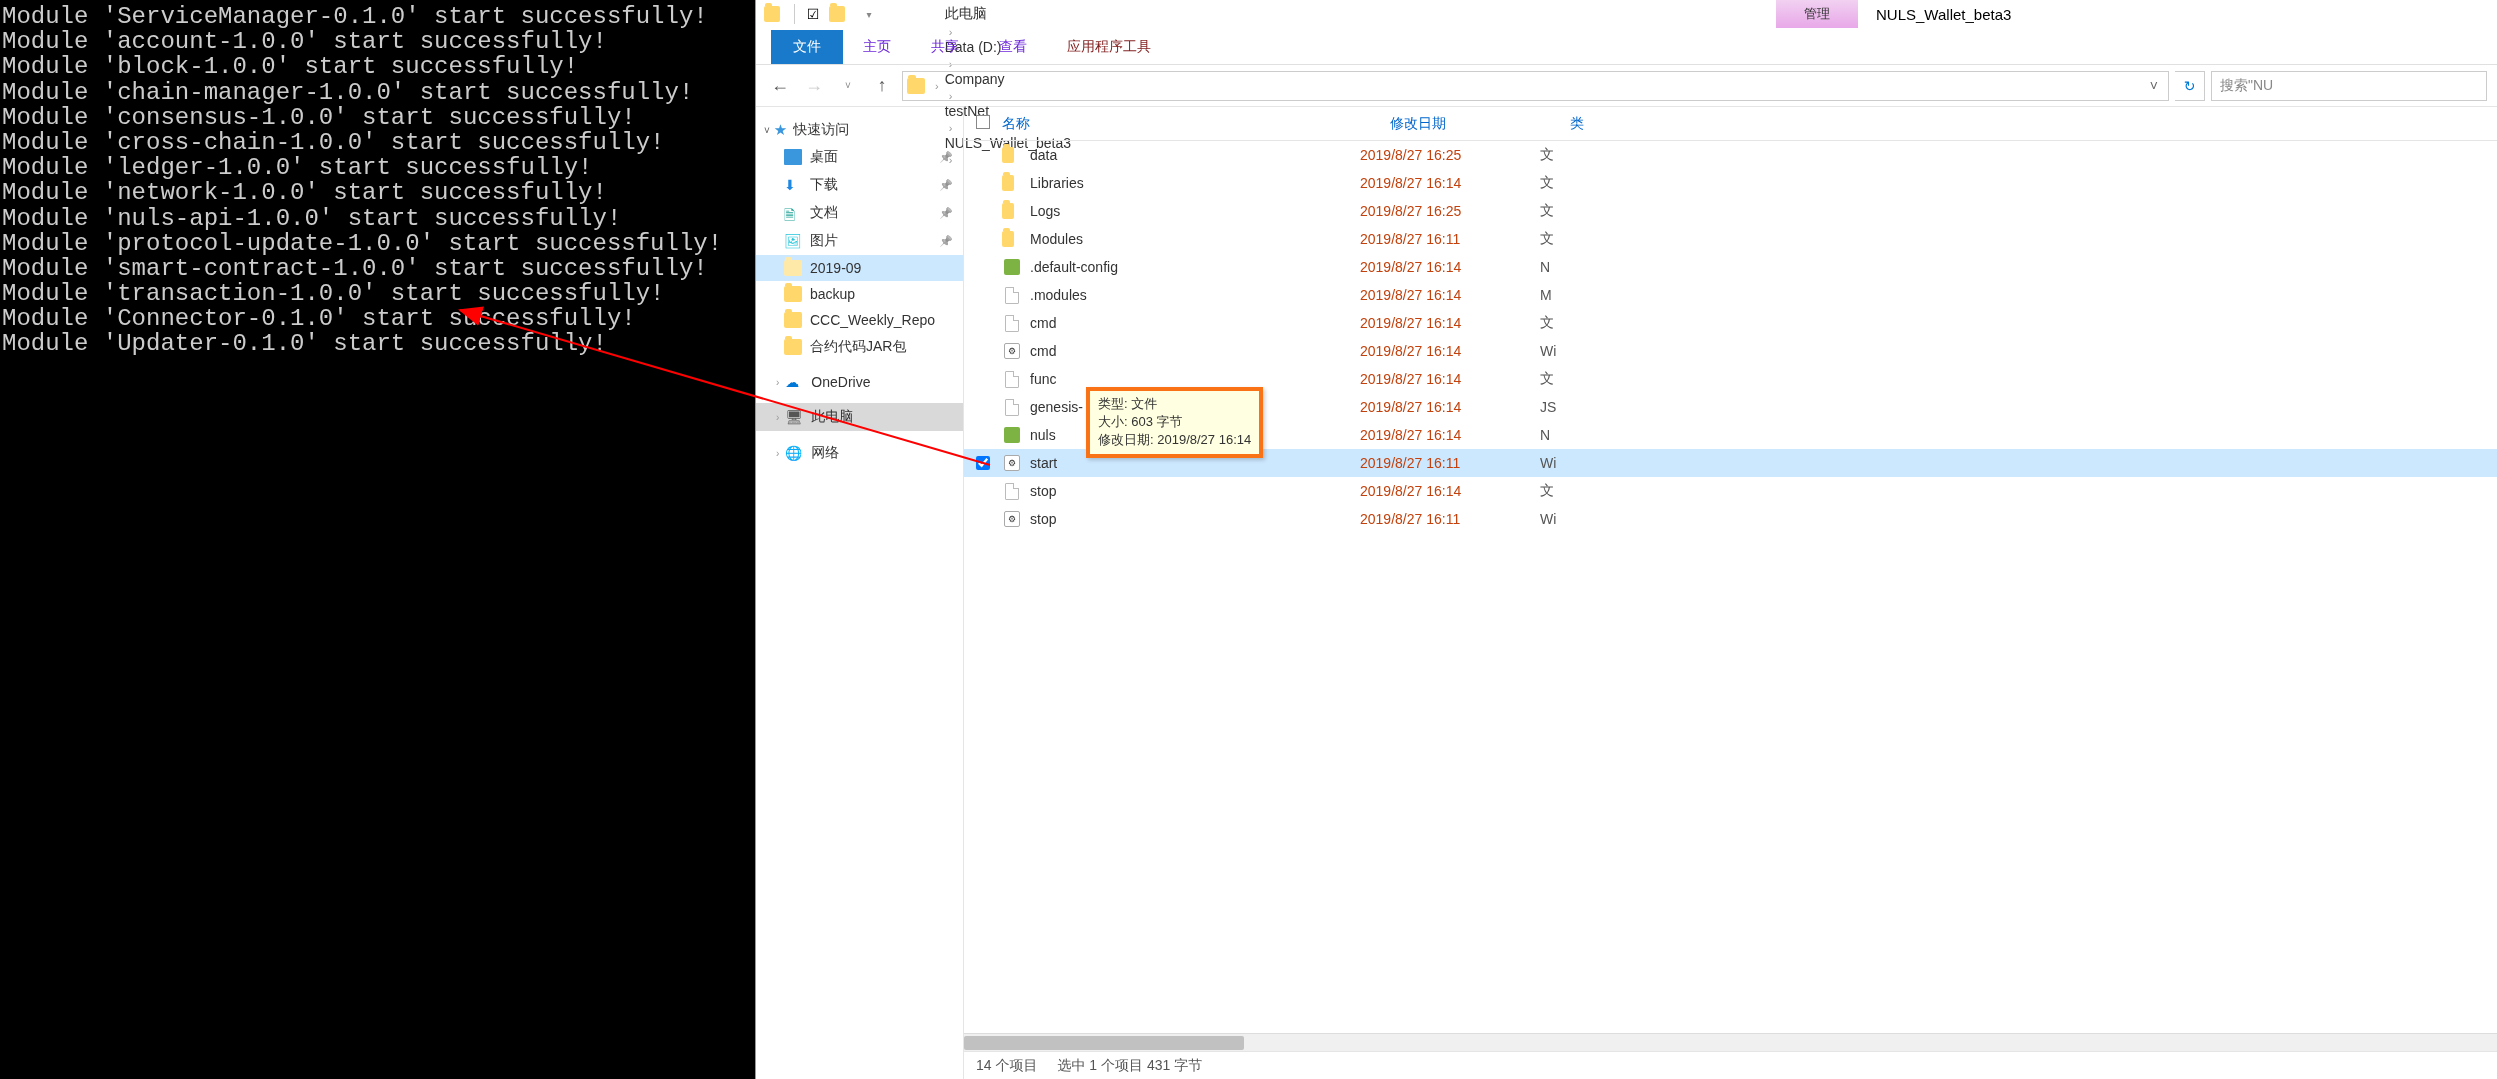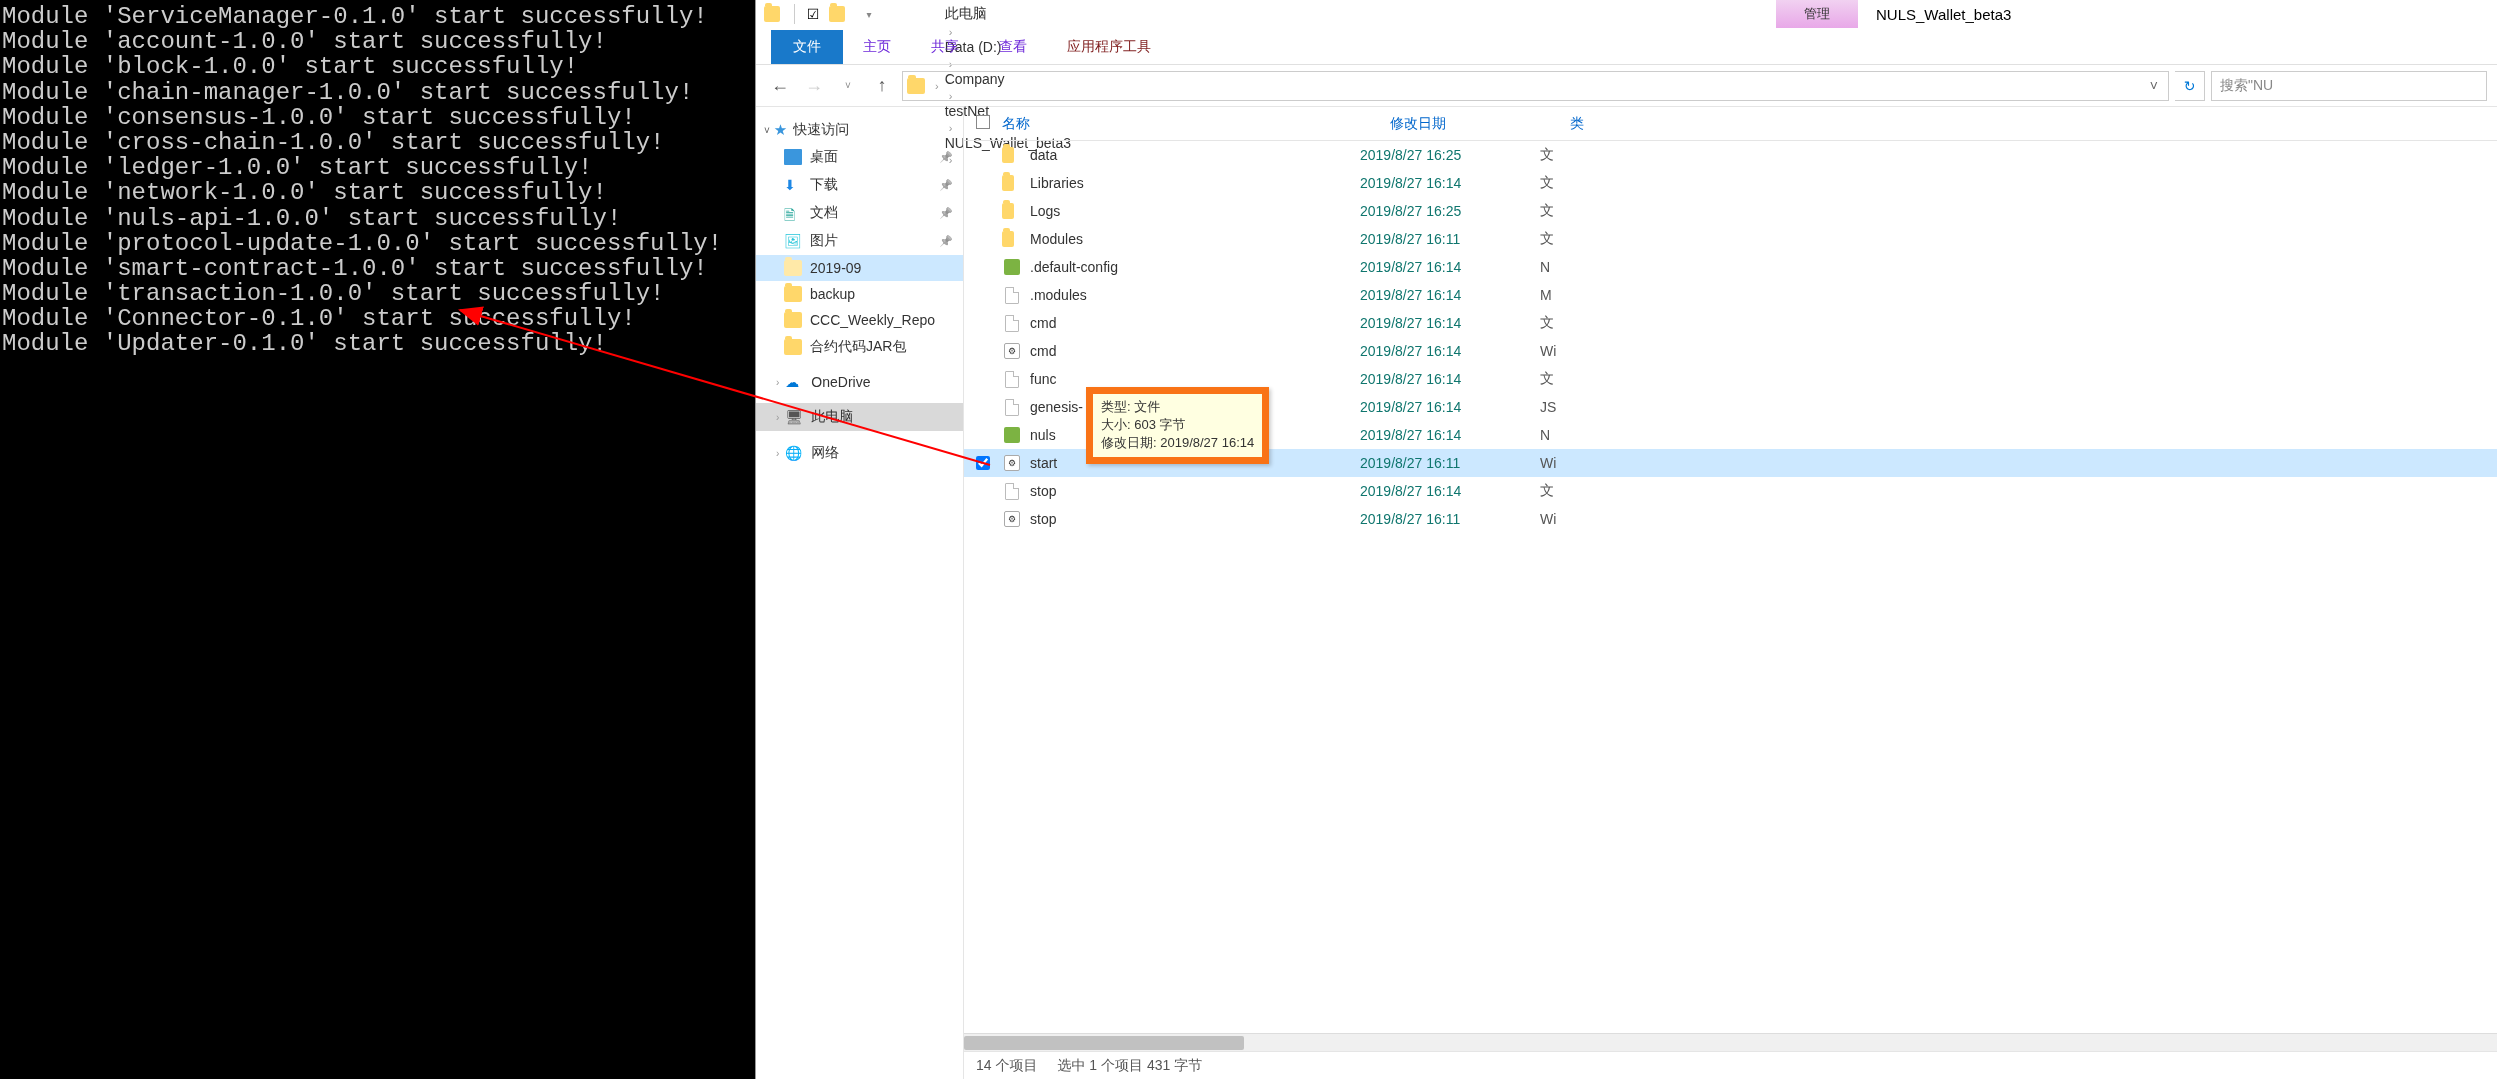--- a/index.html
+++ b/index.html
@@ -63,28 +63,28 @@
 .col-name { flex: 0 0 360px; display:flex; align-items:center; }
 .col-date { flex: 0 0 180px; margin-left: 28px; }
 .col-type { flex: 0 0 76px; }
 .file-list { flex:1; overflow-y:auto; position:relative; }
 .file-row { display:flex; align-items:center; height: 28px; padding-left: 12px; font-size: 14px; color:#333; position:relative; }
 .file-row.selected { background: #cce8ff; }
 .fi-check { width:26px; display:flex; align-items:center; }
 .fi-check input { width:14px; height:14px; }
 .fi-icon { width: 20px; height: 18px; margin-right: 8px; display:inline-flex; align-items:center; justify-content:center; }
 .fi-name { flex: 0 0 330px; }
-.fi-date { flex: 0 0 180px; color:#0f766e; }
+.fi-date { flex: 0 0 180px; color:#c2410c; }
 .fi-type { flex: 0 0 76px; color:#555; }
 .ic-file { width:14px; height:17px; border:1px solid #bbb; background:#fff; border-radius:1px; position:relative; }
 .ic-file::after{content:"";position:absolute;right:-1px;top:-1px;width:5px;height:5px;background:#fff;border-left:1px solid #bbb;border-bottom:1px solid #bbb;}
 .ic-bat { width:16px; height:16px; background:#fff; border:1px solid #aaa; border-radius:2px; display:flex; align-items:center; justify-content:center; font-size:9px; }
 .ic-ncf { width:16px; height:16px; background:#7cb342; border-radius:2px; }
 
-.tooltip { position:absolute; background:#ffffe1; border:7px solid #f97316; padding:4px 8px; font-size:13px; color:#333; line-height:1.4; z-index:10; box-shadow:2px 2px 4px rgba(0,0,0,0.2); }
+.tooltip { position:absolute; background:#ffffe1; border:4px solid #f97316; padding:4px 8px; font-size:13px; color:#333; line-height:1.4; z-index:10; box-shadow:2px 2px 4px rgba(0,0,0,0.2); }
 
 .status-bar { height: 28px; border-top:1px solid #e5e5e5; display:flex; align-items:center; padding:0 12px; font-size:14px; color:#555; gap:20px; }
 
 
 .arrow-svg { position:absolute; pointer-events:none; z-index:100; }
 
 
 .hscroll { height: 18px; background:#f0f0f0; border-top:1px solid #ddd; position:relative; }
 .hscroll-thumb { position:absolute; left:0; top:2px; height:14px; width:280px; background:#c1c1c1; border-radius:2px; }
 

